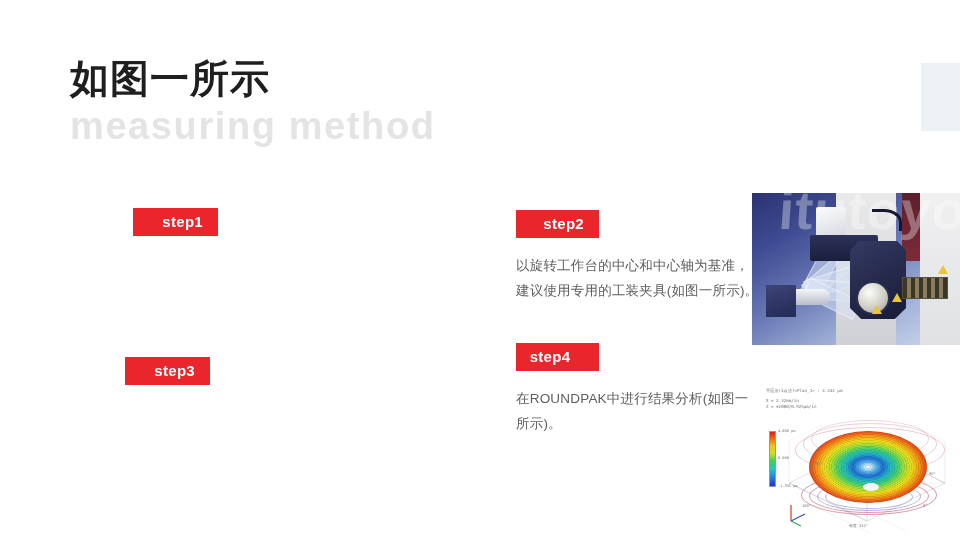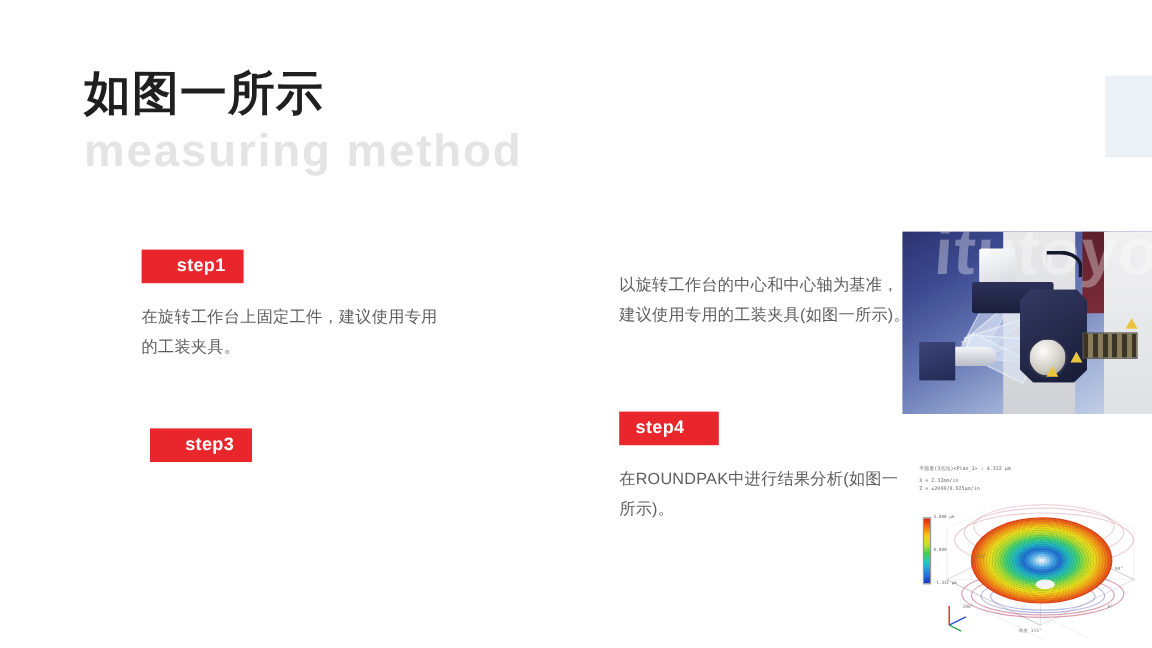--- a/index.html
+++ b/index.html
@@ -55,21 +55,21 @@
     display:block;
   }
   .step-body{
     margin-top:15px;
     font-size:13.5px;
     color:#5e5e5e;
     line-height:25px;
     letter-spacing:.2px;
   }
 
-  #step1{ left:118px; top:208px; width:250px; }
+  #step1{ left:133px; top:208px; width:250px; }
   #step1 .step-badge{ width:85px; }
   #step2{ left:516px; top:210px; width:245px; }
   #step2 .step-badge{ width:83px; }
   #step3{ left:125px; top:357px; width:250px; }
   #step3 .step-badge{ width:85px; }
   #step4{ left:516px; top:343px; width:235px; }
   #step4 .step-badge{ width:83px;text-align:center; }
 
   
   .photo{
@@ -223,24 +223,24 @@
 
 <div class="corner-block"></div>
 
 <div class="heading">
   <div class="title-cn">如图一所示</div>
   <div class="title-en">measuring method</div>
 </div>
 
 <div class="step" id="step1">
   <span class="step-badge">step1</span>
-  <div class="step-body">在旋转工作台上固定工件，建议使用专用的工装夹具。</div>
 </div>
 
 <div class="step" id="step2">
+  <span class="step-badge">step2</span>
   <div class="step-body">以旋转工作台的中心和中心轴为基准，建议使用专用的工装夹具(如图一所示)。</div>
 </div>
 
 <div class="step" id="step3">
   <span class="step-badge">step3</span>
 </div>
 
 <div class="step" id="step4">
   <span class="step-badge">step4</span>
   <div class="step-body">在ROUNDPAK中进行结果分析(如图一所示)。</div>

